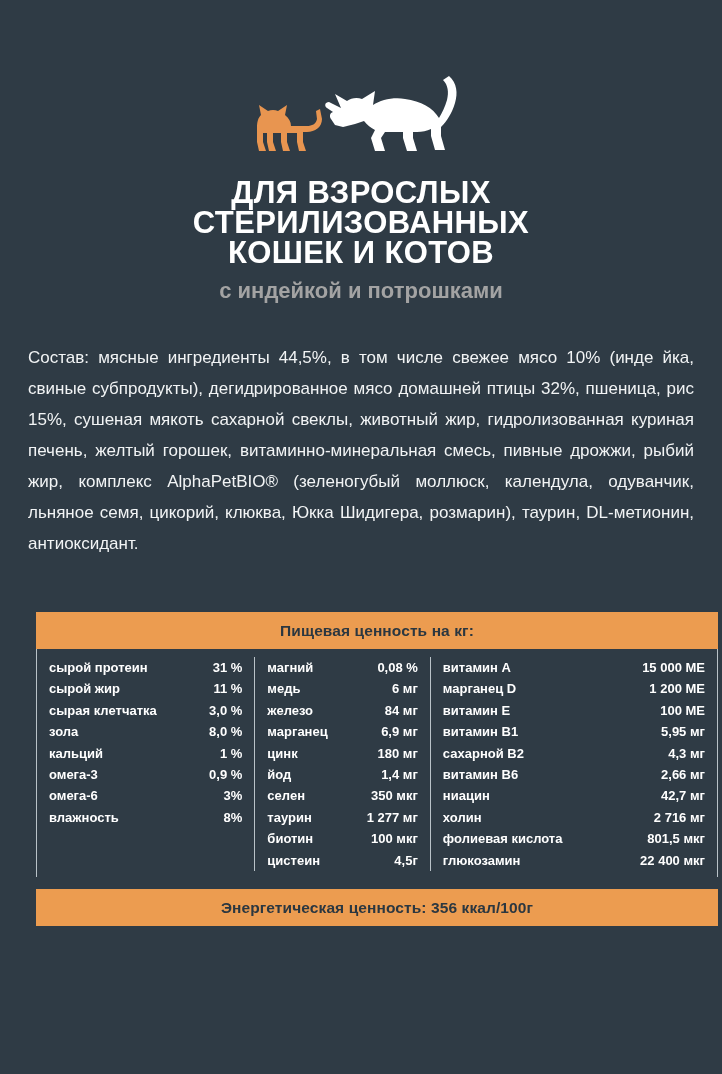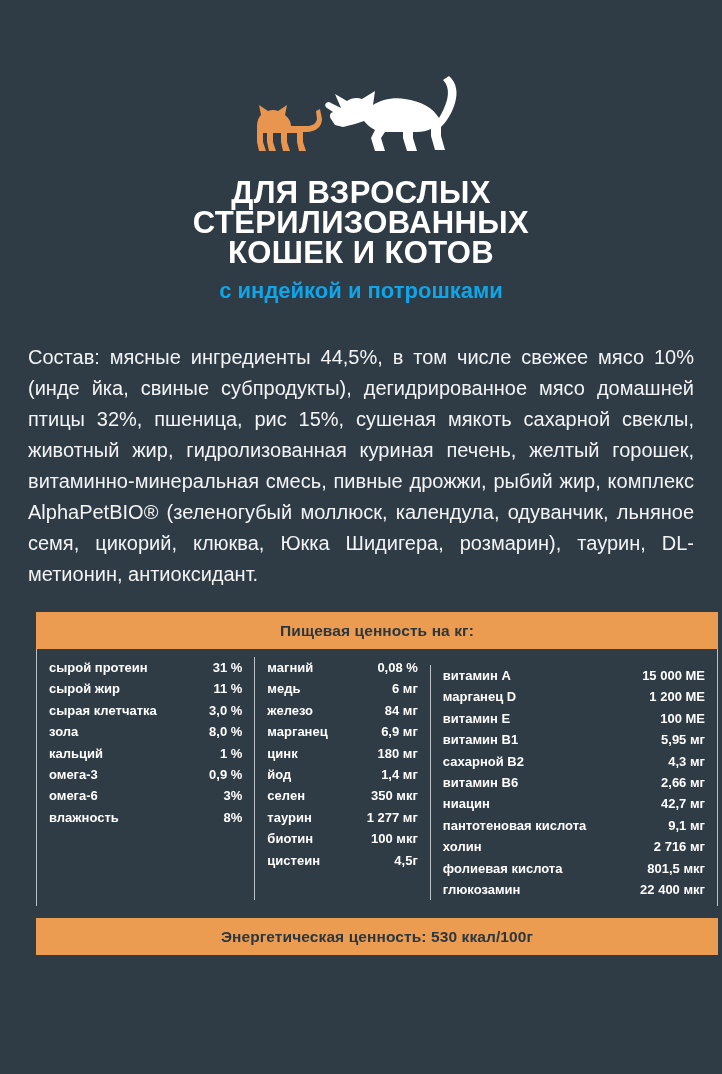--- a/index.html
+++ b/index.html
@@ -44,27 +44,27 @@
     letter-spacing: 0.4px;
     line-height: 30px;
     color: #ffffff;
     text-transform: uppercase;
   }
   .subtitle-line {
     font-size: 22px;
     font-weight: bold;
     line-height: 30px;
     margin-top: 8px;
-    color: #0ea5e9;
+    color: #a3a3a3;
   }
 
   
   .composition {
     margin: 36px 28px 0 28px;
-    font-size: 20px;
+    font-size: 17px;
     line-height: 31px;
     text-align: justify;
     color: #f2f4f5;
     font-weight: 400;
   }
 
   
   .bar {
     background: #ec9c50;
     color: #2b3740;
@@ -90,21 +90,21 @@
     margin: 0 20px;
     padding: 8px 0 6px 0;
     border-left: 1px solid #b9c2c8;
     border-right: 1px solid #b9c2c8;
   }
   .col {
     padding: 0 12px;
   }
   .col-1 { width: 218px; }
   .col-2 { width: 176px; border-left: 1px solid #b9c2c8; }
-  .col-3 { width: 288px; border-left: 1px solid #b9c2c8; margin-top: 8px; }
+  .col-3 { width: 288px; border-left: 1px solid #b9c2c8; }
 
   .row {
     display: flex;
     justify-content: space-between;
     align-items: baseline;
     font-size: 13px;
     font-weight: bold;
     line-height: 21.4px;
     white-space: nowrap;
   }
@@ -283,32 +283,28 @@
         </div>
         <div class="row">
           <span class="lbl">витамин B6</span>
           <span class="val">2,66 мг</span>
         </div>
         <div class="row">
           <span class="lbl">ниацин</span>
           <span class="val">42,7 мг</span>
         </div>
         <div class="row">
-          <span class="lbl">пантотеновая кислота</span>
-          <span class="val">9,1 мг</span>
-        </div>
-        <div class="row">
           <span class="lbl">холин</span>
           <span class="val">2 716 мг</span>
         </div>
         <div class="row">
           <span class="lbl">фолиевая кислота</span>
           <span class="val">801,5 мкг</span>
         </div>
         <div class="row">
           <span class="lbl">глюкозамин</span>
           <span class="val">22 400 мкг</span>
         </div>
       </div>
   </div>
 
-  <div class="bar energy-bar">Энергетическая ценность: 530 ккал/100г</div>
+  <div class="bar energy-bar">Энергетическая ценность: 356 ккал/100г</div>
 </div>
 
 </body></html>

